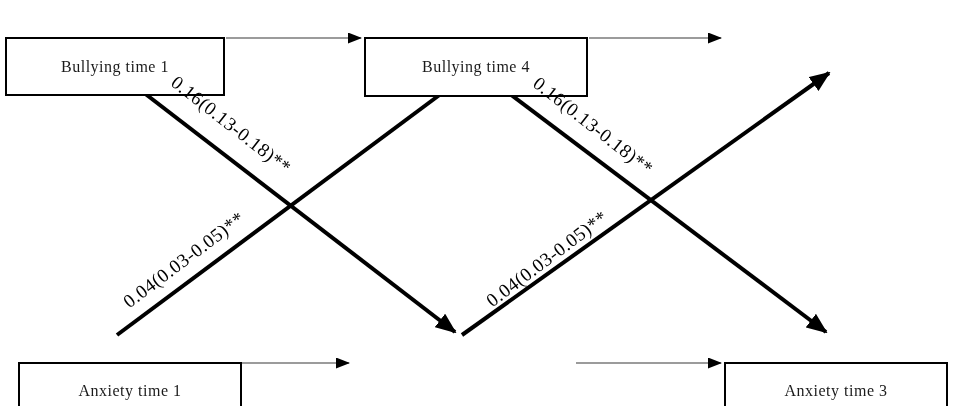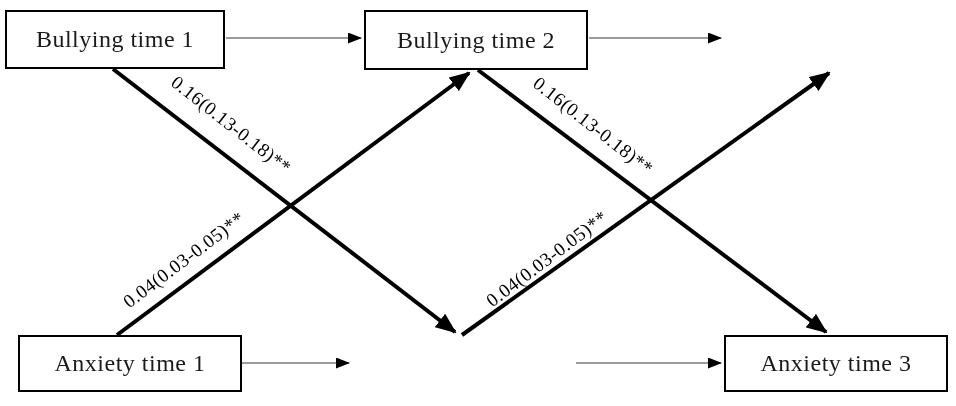--- a/index.html
+++ b/index.html
@@ -23,23 +23,24 @@
     height: 406px;
   }
   .node-box {
     position: absolute;
     box-sizing: border-box;
     border: 2px solid #000000;
     background: #ffffff;
     display: flex;
     align-items: center;
     justify-content: center;
-    font-size: 24px;
+    font-size: 16px;
     color: #1a1a1a;
     letter-spacing: 0.5px;
+    margin-top: 27px;
   }
   .path-label {
     position: absolute;
     white-space: nowrap;
     font-size: 19px;
     color: #000000;
     transform-origin: center center;
     letter-spacing: 0.5px;
   }
   .rot-down { transform: translate(-50%, -50%) rotate(38deg); }
@@ -83,21 +84,21 @@
     </g>
     <g>
       <line class="thick-line" x1="478" y1="70" x2="826" y2="332" marker-end="url(#ah-thick)"></line>
     </g>
     <g>
       <line class="thick-line" x1="462" y1="335" x2="829" y2="73" marker-end="url(#ah-thick)"></line>
     </g>
   </svg>
 
   <div class="node-box" style="left:5px;  top:10px;  width:220px; height:59px;">Bullying time 1</div>
-  <div class="node-box" style="left:364px; top:10px; width:224px; height:60px;">Bullying time 2</div>
+  <div class="node-box" style="left:364px; top:10px; width:224px; height:60px;">Bullying time 4</div>
 
   <div class="node-box" style="left:18px;  top:335px; width:224px; height:57px;">Anxiety time 1</div>
   <div class="node-box" style="left:724px; top:335px; width:224px; height:57px;">Anxiety time 3</div>
 
   <div class="path-label rot-down" style="left:231px; top:125px;">0.16(0.13-0.18)**</div>
   <div class="path-label rot-up" style="left:184px; top:260px;">0.04(0.03-0.05)**</div>
   <div class="path-label rot-down" style="left:593px; top:126px;">0.16(0.13-0.18)**</div>
   <div class="path-label rot-up" style="left:547px; top:259px;">0.04(0.03-0.05)**</div>
 
 </div>

